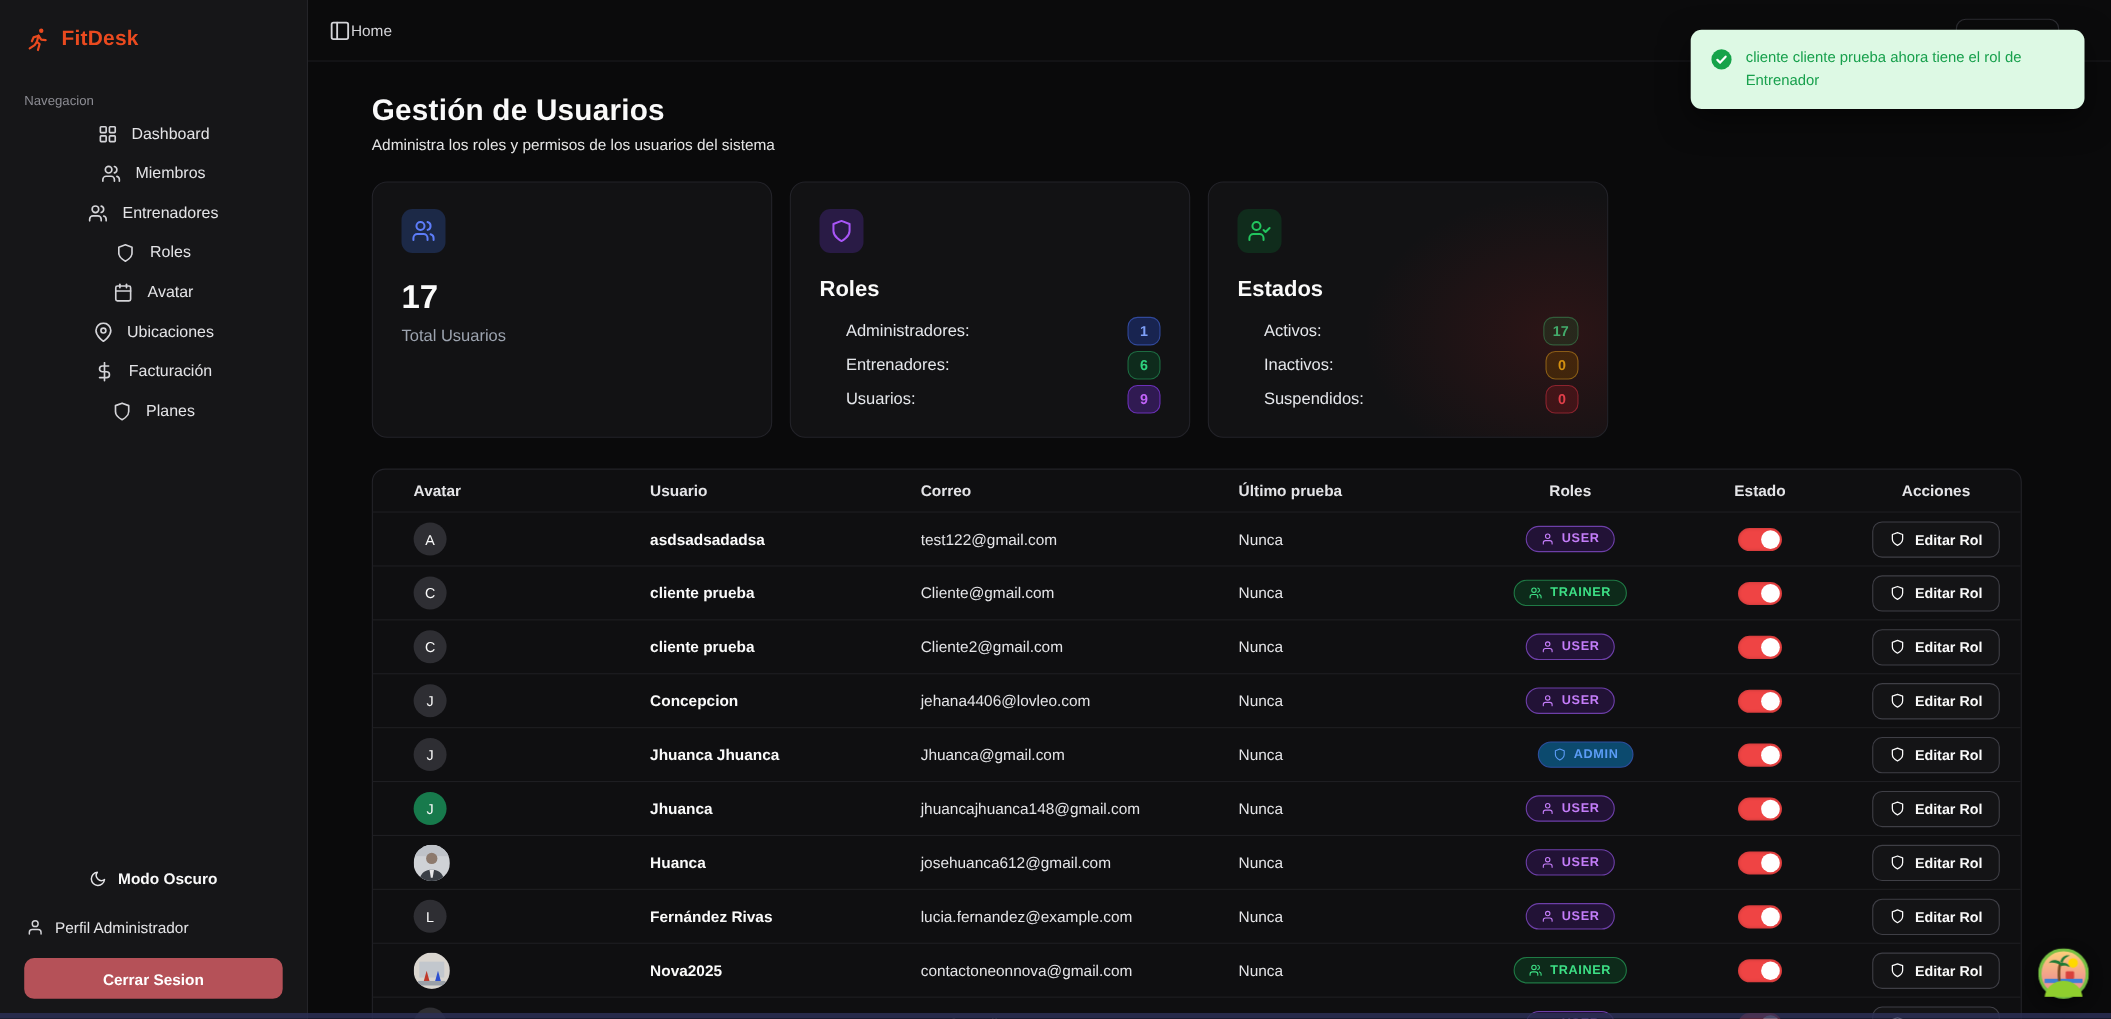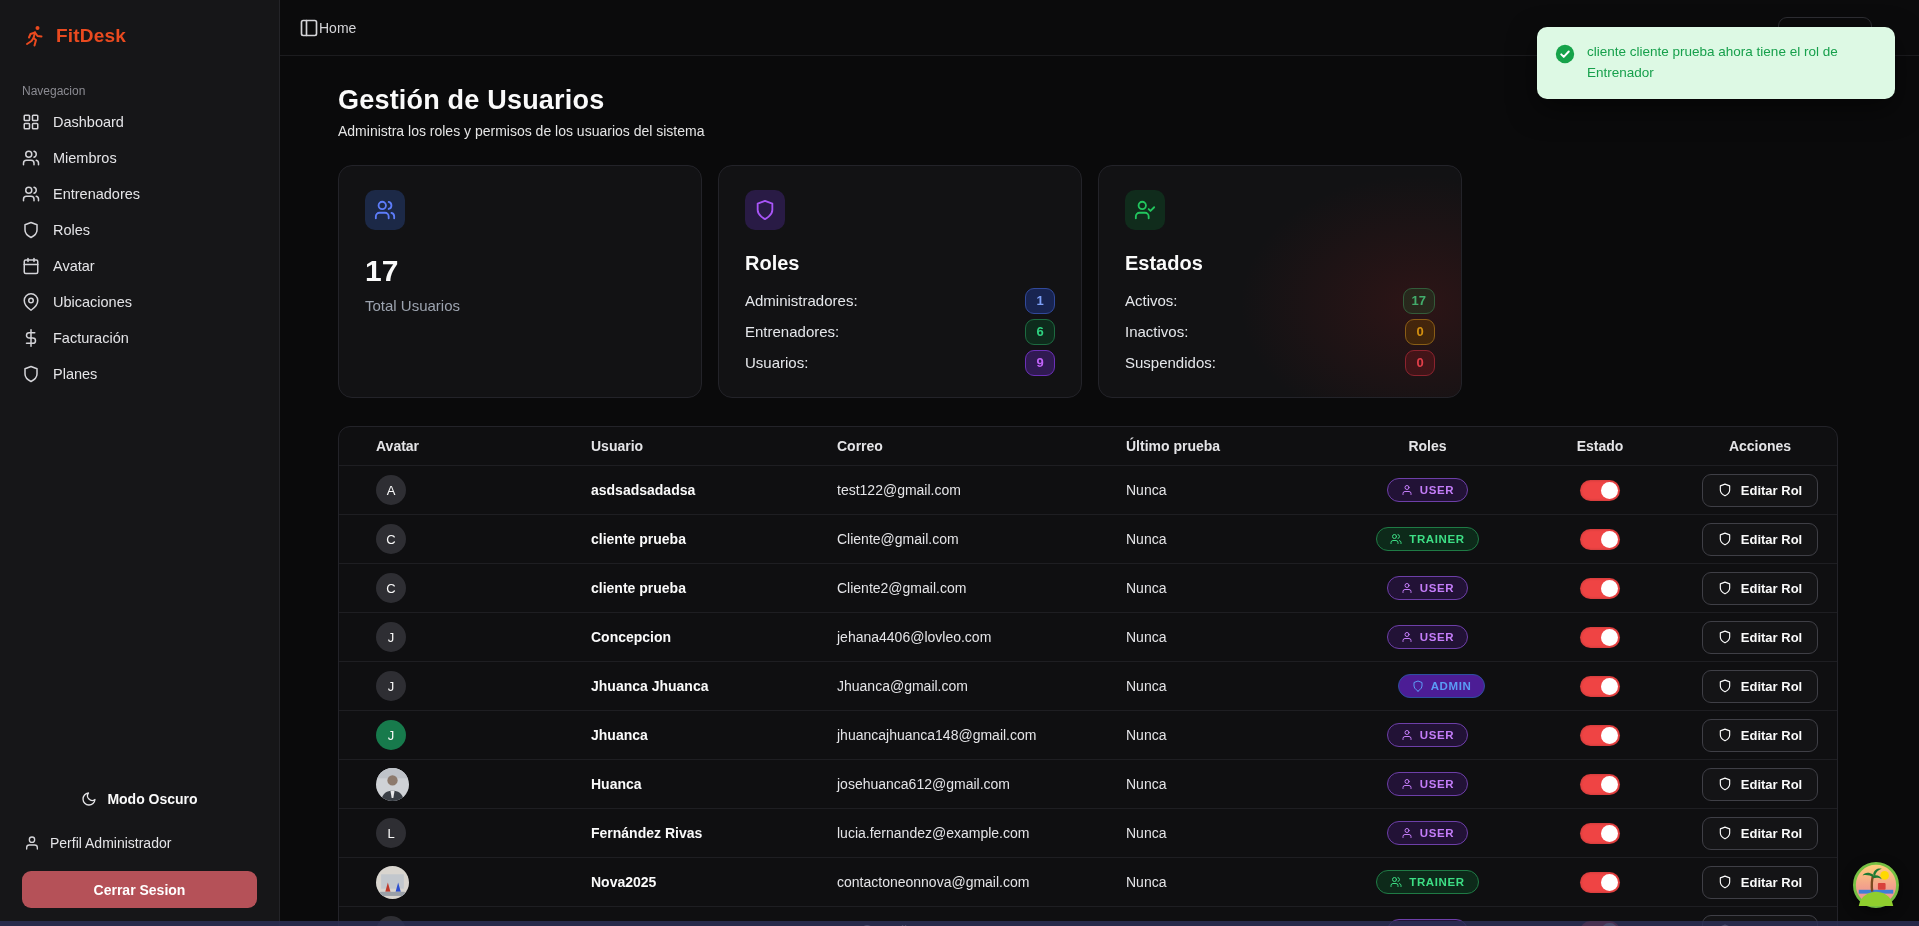--- a/index.html
+++ b/index.html
@@ -8,21 +8,21 @@
 
   
   .sidebar { position:fixed; left:0; top:0; bottom:0; width:280px; background:#161618;
     border-right:1px solid #242428; display:flex; flex-direction:column; z-index:4; }
   .logo-row { display:flex; align-items:center; gap:10px; padding:24px 22px 10px; }
   .logo-ic { width:24px; height:24px; color:#ea4a1f; }
   .logo-ic svg { width:100%; height:100%; }
   .logo-text { font-size:19px; font-weight:bold; color:#ea4a1f; letter-spacing:.2px; }
   .nav-section { font-size:12px; color:#8b8b92; padding:0 22px; margin-top:26px; margin-bottom:6px; }
   .nav-item { display:flex; align-items:center; gap:13px; height:36px; padding:0 22px;
-    color:#e4e4e7; font-size:14.5px; cursor:pointer; }
+    color:#e4e4e7; font-size:14.5px; cursor:pointer;justify-content:center; }
   .nav-ic { width:18px; height:18px; color:#d4d4d8; flex:0 0 auto; }
   .nav-ic svg { width:100%; height:100%; }
   .sidebar-bottom { margin-top:auto; padding-bottom:10px; }
   .darkmode-row { display:flex; align-items:flex-start; justify-content:center; gap:10px;
     height:32px; font-size:14px; font-weight:bold; color:#fafafa; cursor:pointer; }
   .dm-ic { width:16px; height:16px; color:#e4e4e7; }
   .dm-ic svg { width:100%; height:100%; }
   .profile-row { display:flex; align-items:center; gap:10px; height:40px; padding:0 24px;
     font-size:14px; color:#e4e4e7; }
   .pf-ic { width:16px; height:16px; color:#d4d4d8; }
@@ -50,21 +50,21 @@
     background:radial-gradient(ellipse 70% 80% at 88% 60%, rgba(140,30,30,.22), transparent 70%); }
   .icon-box { width:40px; height:40px; border-radius:10px; display:flex; align-items:center;
     justify-content:center; }
   .icon-box svg { width:22px; height:22px; }
   .ib-blue { background:#1c2947; color:#5d7dfa; }
   .ib-purple { background:#291b45; color:#a855f7; }
   .ib-green { background:#102c1c; color:#22c55e; }
   .big-num { font-size:30px; font-weight:bold; margin-top:24px; }
   .card-label { font-size:15px; color:#9ca3af; margin-top:9px; }
   .card-title { font-size:20px; font-weight:bold; margin-top:22px; margin-bottom:10px; }
-  .stat-row { display:flex; align-items:center; justify-content:space-between; height:31px; }
+  .stat-row { display:flex; align-items:center; justify-content:space-between; height:31px;margin-left:24px; }
   .stat-label { font-size:15px; color:#e5e7eb; }
   .count-badge { min-width:30px; height:26px; padding:0 8px; border-radius:9px; display:flex;
     align-items:center; justify-content:center; font-size:13px; font-weight:bold; border:1px solid; }
   .b-blue   { background:#182450; border-color:#31499b; color:#7ea0f8; }
   .b-green  { background:#0e2b1c; border-color:#1d6b41; color:#2fd380; }
   .b-purple { background:#301a52; border-color:#6b30b8; color:#c163f9; }
   .b-yellow { background:#332708; border-color:#8a6a14; color:#e3a80d; }
   .b-red    { background:#371317; border-color:#8c2430; color:#ef4450; }
 
   
@@ -83,21 +83,21 @@
     justify-content:center; font-size:13px; color:#fafafa; background:#2e2e33; overflow:hidden; }
   .avatar.green { background:#177a4c; }
   .avatar.photo { width:33px; height:33px; }
   .avatar svg { width:100%; height:100%; }
   .role-pill { display:inline-flex; align-items:center; gap:7px; padding:5px 13px;
     border-radius:999px; font-size:11.5px; font-weight:bold; letter-spacing:.6px; border:1px solid; }
   .pill-ic { width:12px; height:12px; display:inline-flex; }
   .pill-ic svg { width:100%; height:100%; }
   .role-USER    { background:#221236; border-color:#6d3fa8; color:#c47df9; }
   .role-TRAINER { background:#0d2a1a; border-color:#1f7a45; color:#3ddf85; }
-  .role-ADMIN   { background:#4c1d95; border-color:#2d4f9e; color:#5b9cf6;margin-left:28px; }
+  .role-ADMIN   { background:#0c4a6e; border-color:#2d4f9e; color:#5b9cf6;margin-left:28px; }
   .toggle { width:40px; height:21px; border-radius:999px; background:#ef4444; position:relative;
     cursor:pointer; box-shadow:inset 0 0 3px rgba(0,0,0,.25); }
   .knob { position:absolute; right:2px; top:2px; width:17px; height:17px; border-radius:50%;
     background:#fff; }
   .edit-btn { display:inline-flex; align-items:center; gap:9px; padding:8px 15px;
     background:#141416; border:1px solid #3f3f46; border-radius:9px; color:#fafafa;
     font-size:13px; font-weight:bold; cursor:pointer; font-family:inherit; }
   .btn-ic { width:14px; height:14px; display:inline-flex; color:#fafafa; }
   .btn-ic svg { width:100%; height:100%; }
 

